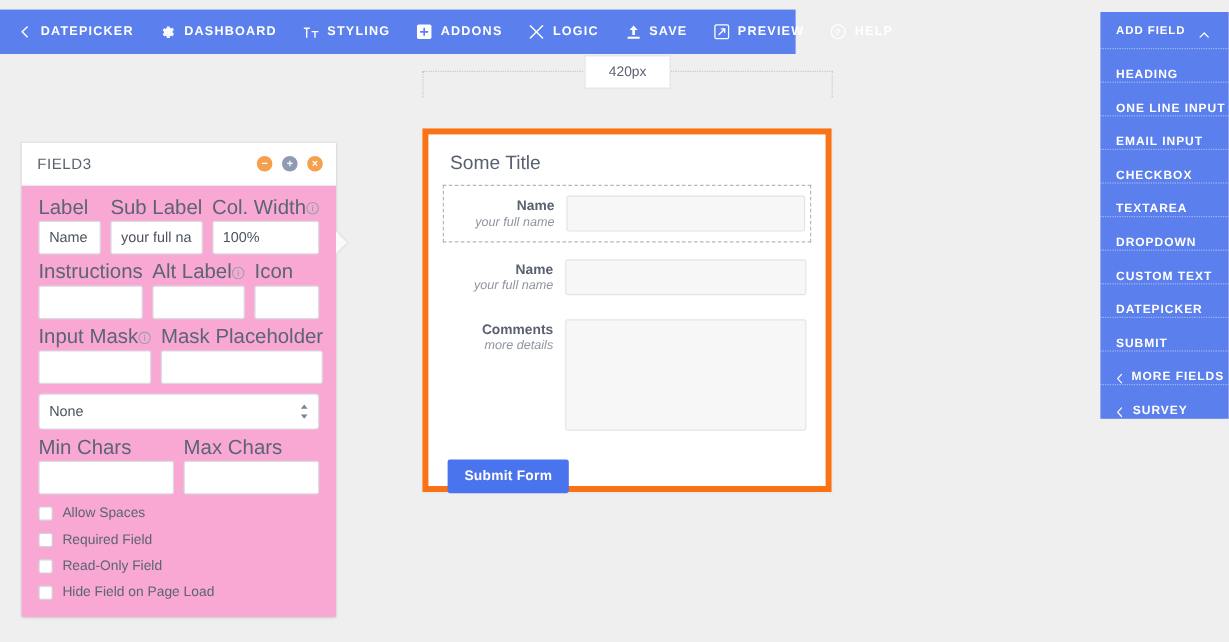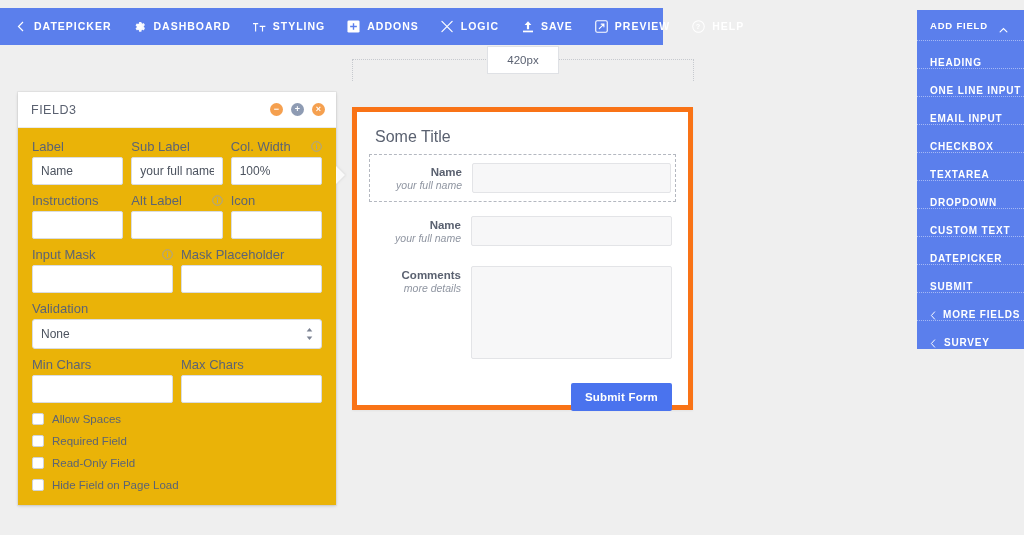--- a/index.html
+++ b/index.html
@@ -75,23 +75,23 @@
     align-items: center;
     justify-content: center;
     font-size: 11.5px;
     color: #5b6272;
   }
 
   
   .field-panel {
     position: absolute;
     left: 18px;
-    top: 92px;
-    width: 318px;
-    background: #eab308;
+    top: 119px;
+    width: 262px;
+    background: #f9a8d4;
     box-shadow: 0 1px 3px rgba(0,0,0,0.16), 0 0 0 1px rgba(0,0,0,0.03);
   }
   .fp-header {
     height: 36px;
     background: #ffffff;
     border-bottom: 1px solid #e8eaee;
     display: flex;
     align-items: center;
     padding: 0 11px 0 13px;
     box-sizing: border-box;
@@ -125,21 +125,21 @@
   .fp-body { padding: 11px 14px 14px 14px; }
 
   .row { display: flex; margin-bottom: 8px; }
   .row.cols3 > .cell { width: 92px; margin-right: 8px; }
   .row.cols3 > .cell:last-child { margin-right: 0; }
   .row.cols2 > .cell { width: 146px; margin-right: 8px; }
   .row.cols2 > .cell:last-child { margin-right: 0; }
   .row.cols1 > .cell { width: 100%; }
 
   .flabel {
-    font-size: 13px;
+    font-size: 17px;
     color: #5c6474;
     margin-bottom: 4px;
     display: flex;
     align-items: center;
     height: 14px;
     white-space: nowrap;
   }
   .flabel .spacer { flex: 1; }
   .info-ico {
     width: 11px;
@@ -281,21 +281,21 @@
     background: #f7f7f8;
     border: 1px solid #e3e4e7;
     box-sizing: border-box;
     border-radius: 2px;
   }
   .fctl.input { height: 30px; }
   .fctl.textarea { height: 93px; }
 
   .submit-wrap {
     display: flex;
-    justify-content: flex-end;
+    justify-content: flex-start;
     margin: 18px 16px 0 16px;
   }
   .submit-btn {
     background: #4a73ee;
     color: #ffffff;
     font-size: 11.5px;
     font-weight: bold;
     border: none;
     border-radius: 2px;
     padding: 0 14px;
@@ -539,23 +539,20 @@
       <div class="cell">
         <div class="flabel">
           <span>Mask Placeholder</span>
         </div>
         <input class="finput" value="" style="">
       </div>
     </div>
 
     <div class="row cols1">
       <div class="cell">
-        <div class="flabel">
-          <span>Validation</span>
-        </div>
         <div class="fselect">
           <span>None</span>
           <span class="stepper">
             <svg width="9" height="16" viewBox="0 0 9 16">
                 <path d="M4.5 2L7.3 5.6H1.7z" fill="#7b8292"></path>
                 <path d="M4.5 14L1.7 10.4h5.6z" fill="#7b8292"></path>
               </svg>
           </span>
         </div>
       </div>

